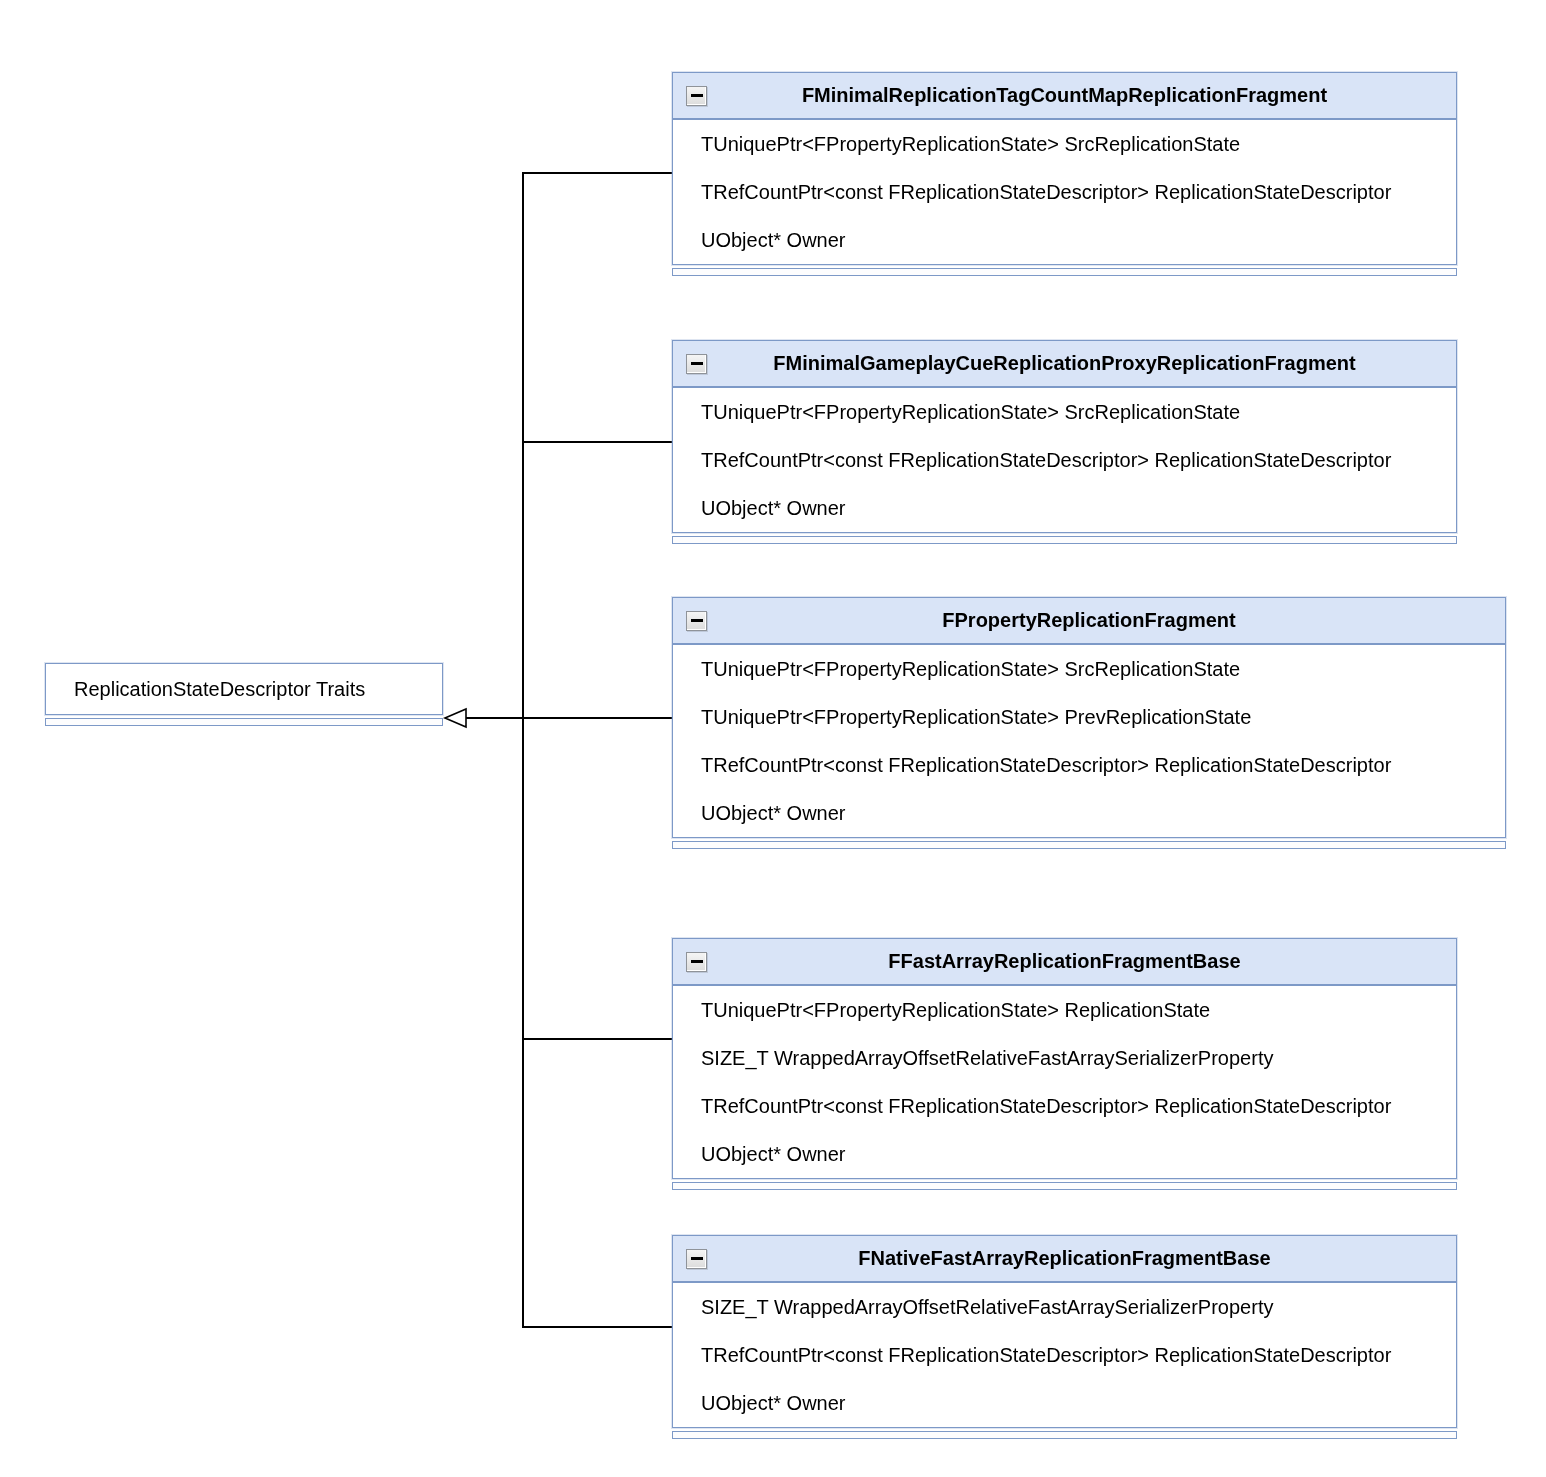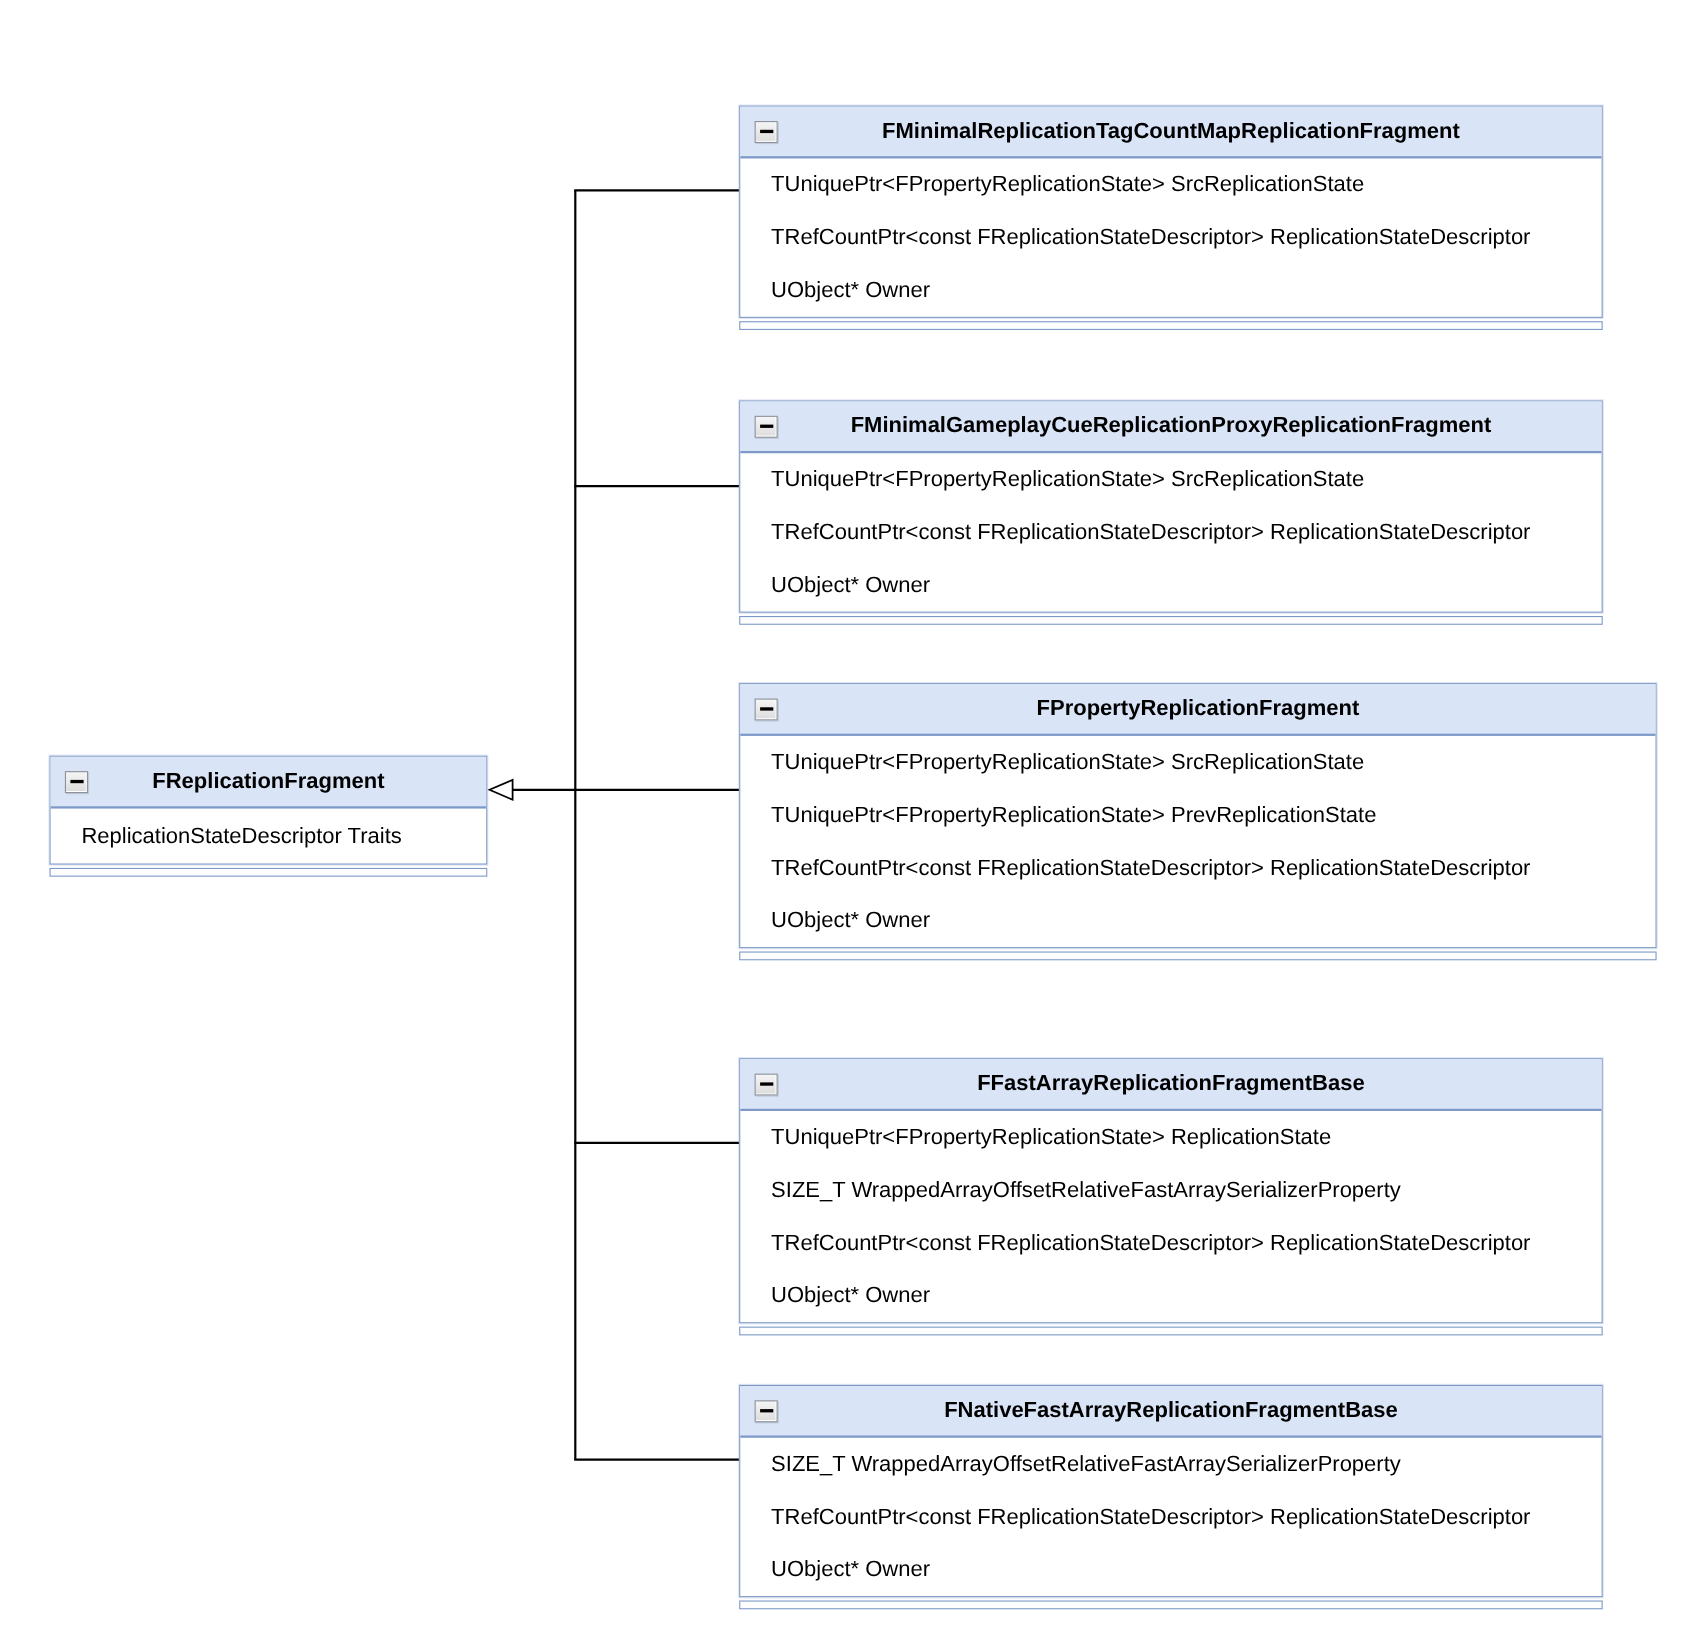--- a/index.html
+++ b/index.html
@@ -19,21 +19,20 @@
     position: absolute;
     left: 0;
     top: 0;
     width: 1546px;
     height: 1477px;
     z-index: 0;
   }
   .class-box {
     position: absolute;
     z-index: 1;
-    margin-top: 24px;
   }
   .box-main {
     background: #ffffff;
     border: 1px solid #7d99c7;
     box-shadow: 0 0 0 1px rgba(125,153,199,0.25);
   }
   .box-header {
     position: relative;
     height: 45px;
     background: #d9e4f7;
@@ -105,26 +104,20 @@
 
     <line x1="522" y1="1039" x2="672" y2="1039" stroke="#000000" stroke-width="2"></line>
 
     <line x1="522" y1="1327" x2="672" y2="1327" stroke="#000000" stroke-width="2"></line>
 
     <polygon points="445,718 466,709 466,727" fill="#ffffff" stroke="#000000" stroke-width="1.6"></polygon>
   </svg>
 
   <div class="class-box" style="left:45px; top:663px; width:398px;">
     <div class="box-main">
-      <div class="box-header">
-        <span class="collapse-btn">
-          <span class="minus-bar"></span>
-        </span>
-        <span>FReplicationFragment</span>
-      </div>
       <div class="member-row base-row">ReplicationStateDescriptor Traits</div>
     </div>
     <div class="box-footer"></div>
   </div>
 
   <div class="class-box" style="left:672px; top:72px; width:785px;">
     <div class="box-main">
       <div class="box-header">
         <span class="collapse-btn">
           <span class="minus-bar"></span>

